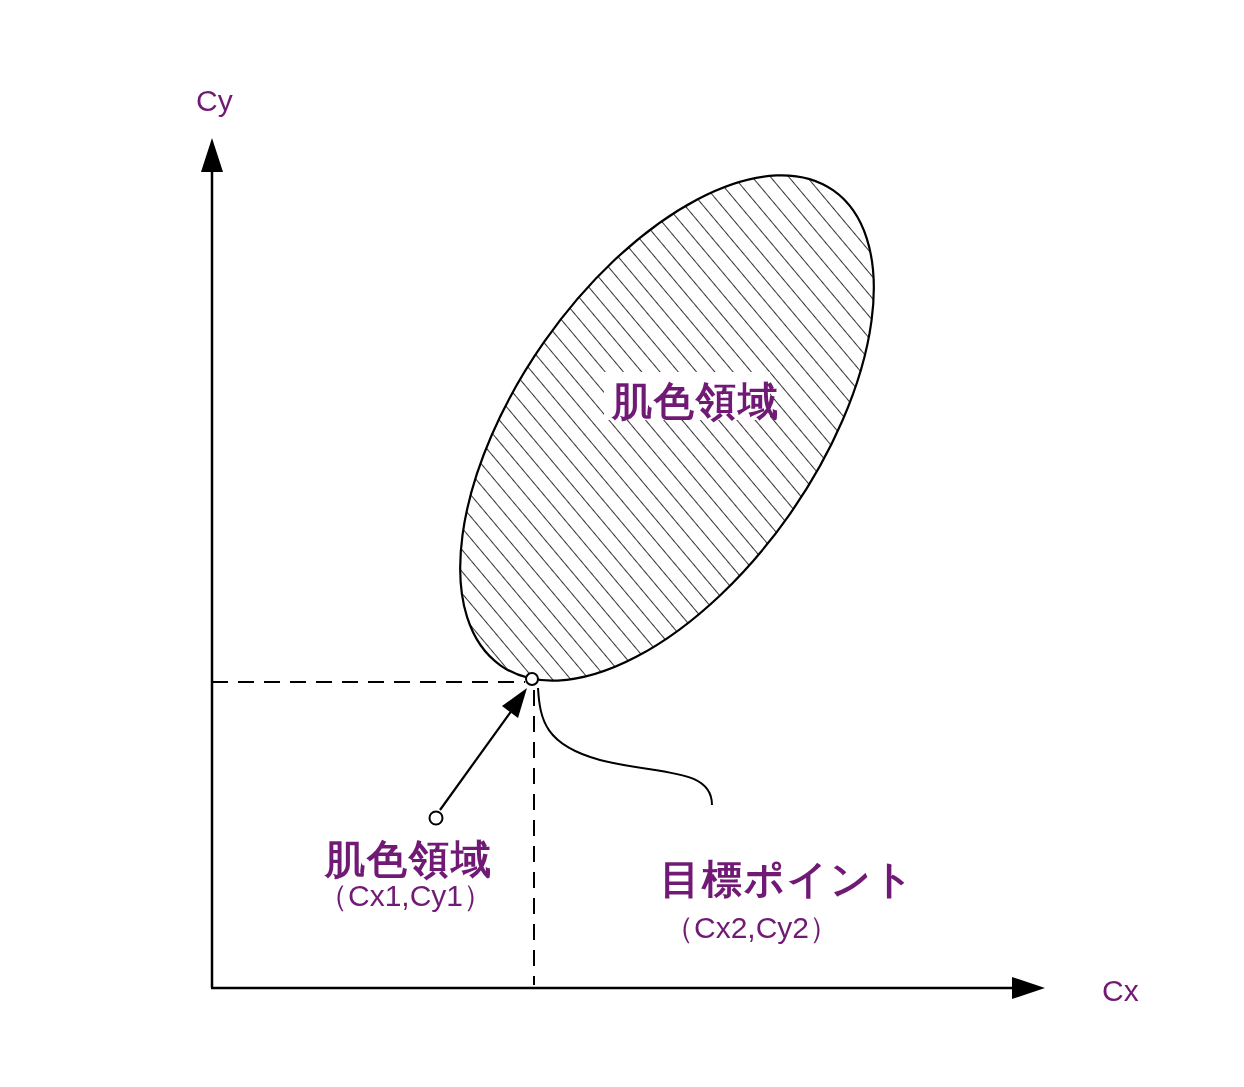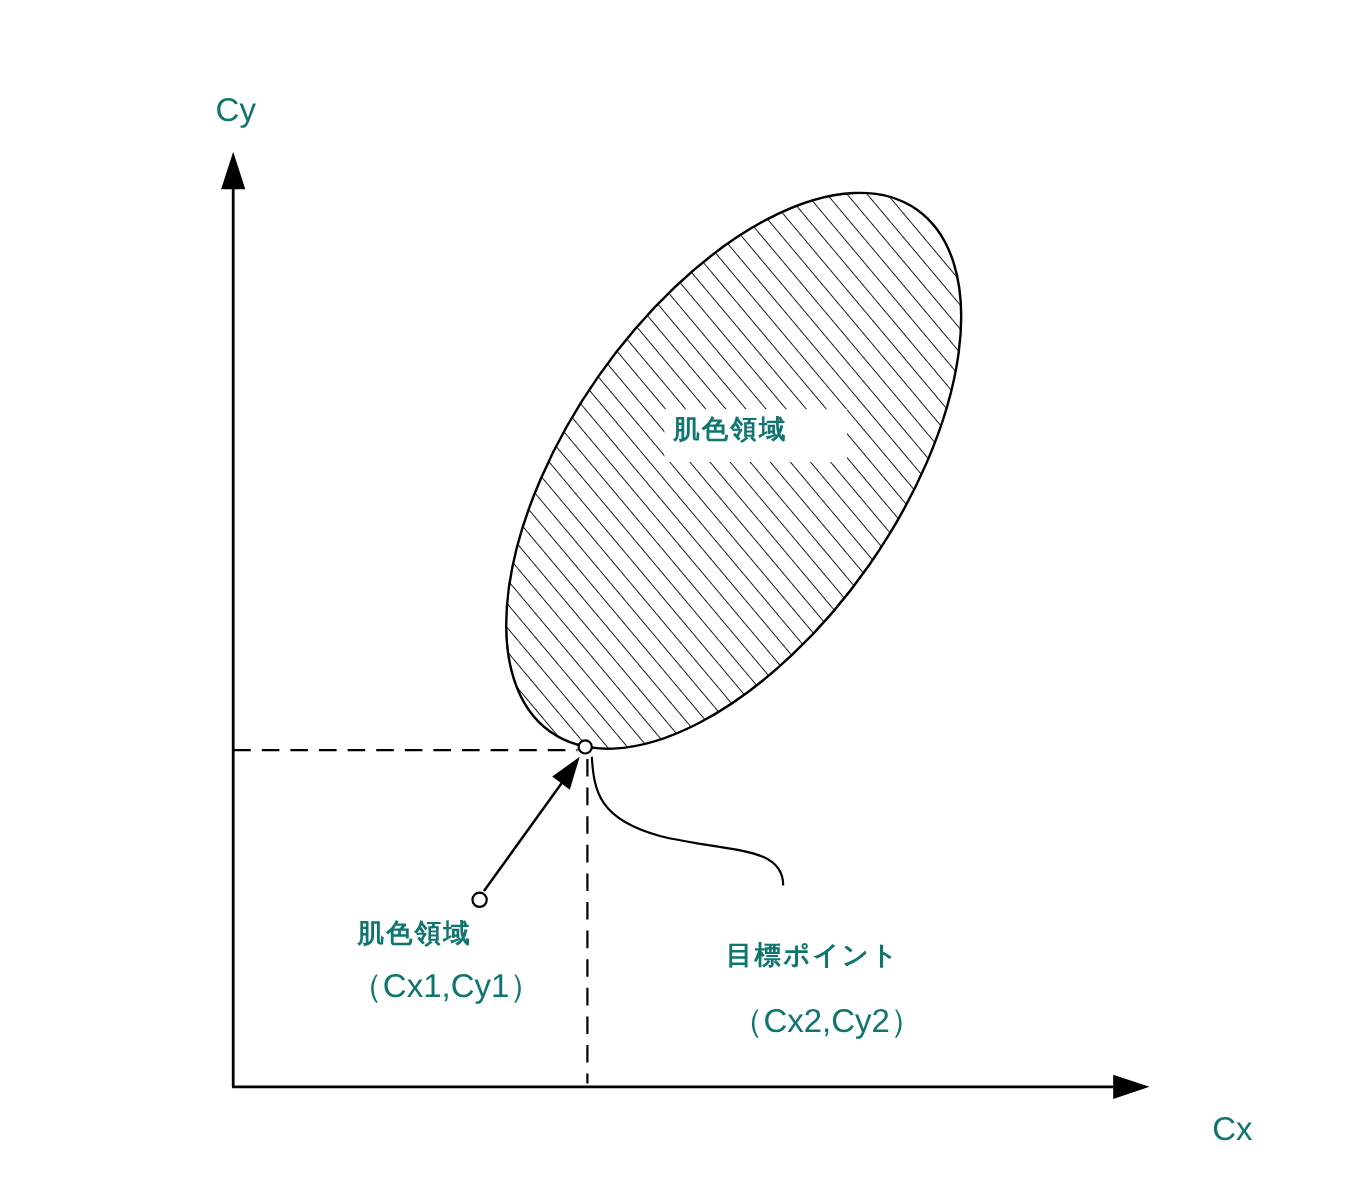--- a/index.html
+++ b/index.html
@@ -1,21 +1,21 @@
 <!DOCTYPE html>
 <html><head>
 <meta charset="utf-8">
 <style>
   html, body { margin:0; padding:0; background:#ffffff; }
   body { width:1244px; height:1087px; position:relative; overflow:hidden;
          font-family:"DejaVu Sans","Liberation Sans",sans-serif; color:#000; }
   svg { position:absolute; left:0; top:0; }
-  .lbl { position:absolute; white-space:nowrap; color:#0f766e; }
+  .lbl { position:absolute; white-space:nowrap; color:#701a75; }
   .axis-lbl { font-family:"Liberation Sans",sans-serif; font-size:30px; }
-  .jp { font-size:24px; font-weight:bold; letter-spacing:2px;font-family:Liberation Mono, monospace; }
+  .jp { font-size:40px; font-weight:bold; letter-spacing:2px;font-family:Liberation Mono, monospace; }
   .coord { font-family:"Liberation Sans",sans-serif; font-size:30px; }
 </style>
 </head>
 <body>
 
 <svg width="1244" height="1087" viewBox="0 0 1244 1087">
   <defs>
     <pattern id="hatch" patternUnits="userSpaceOnUse" width="14" height="14" patternTransform="rotate(-40)">
       <line x1="0" y1="0" x2="0" y2="14" stroke="#000" stroke-width="1.6"></line>
     </pattern>
@@ -49,21 +49,21 @@
   <g>
     <line x1="440" y1="810" x2="512" y2="710" stroke="#000" stroke-width="2.2"></line>
     <polygon points="527,688 502,706 518,718" fill="#000"></polygon>
     <circle cx="436" cy="818" r="6.5" fill="#fff" stroke="#000" stroke-width="2"></circle>
   </g>
 
   <path d="M538,688 C540,720 545,745 600,760 C660,775 712,768 712,805" fill="none" stroke="#000" stroke-width="2"></path>
 </svg>
 
 <div class="lbl axis-lbl" style="left:196px; top:84px;">Cy</div>
-<div class="lbl axis-lbl" style="left:1102px; top:974px;margin-top:36px;">Cx</div>
+<div class="lbl axis-lbl" style="left:1102px; top:974px;">Cx</div>
 
 <div class="lbl jp" style="left:612px; top:374px;">肌色領域</div>
 
 <div class="lbl jp" style="left:325px; top:832px;">肌色領域</div>
 <div class="lbl coord" style="left:318px; top:876px;">（Cx1,Cy1）</div>
 
 <div class="lbl jp" style="left:660px; top:852px;">目標ポイント</div>
 <div class="lbl coord" style="left:664px; top:908px;">（Cx2,Cy2）</div>
 
 </body></html>

